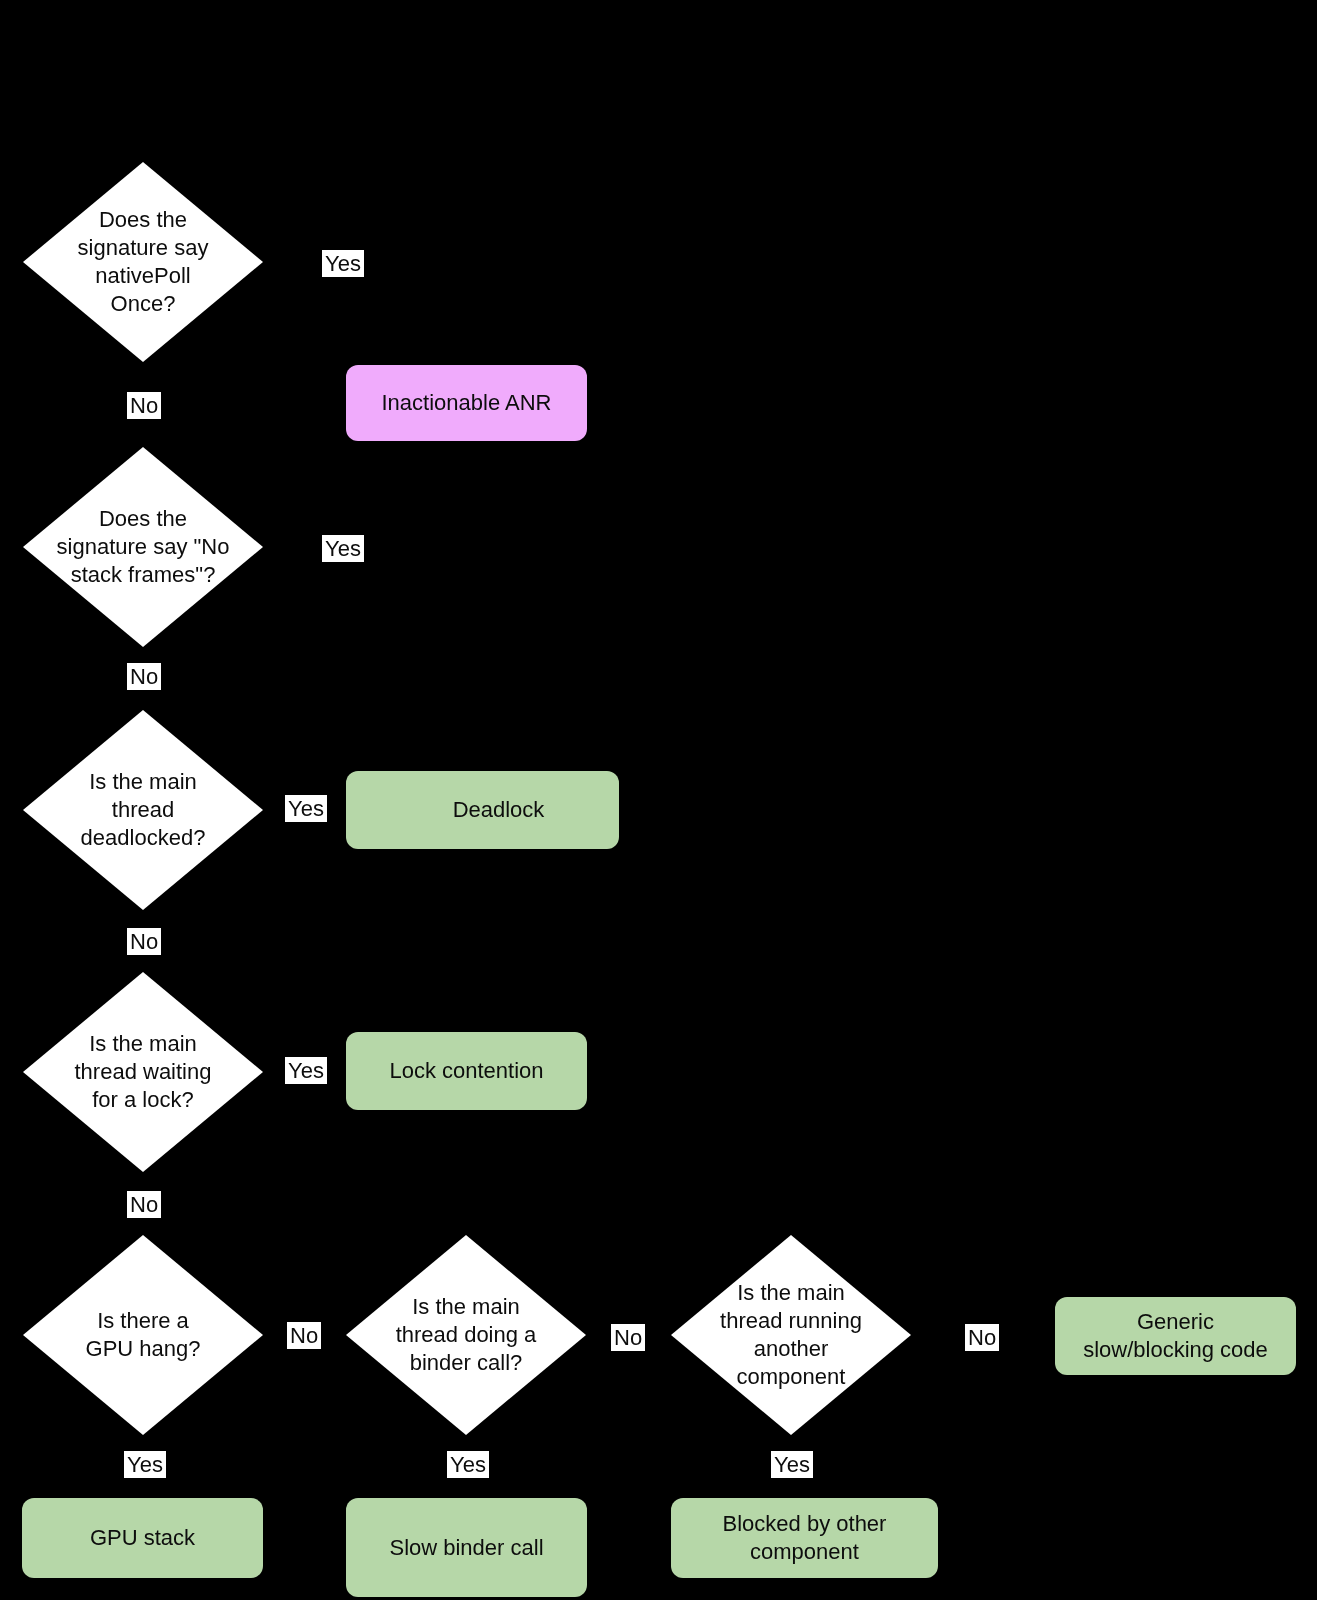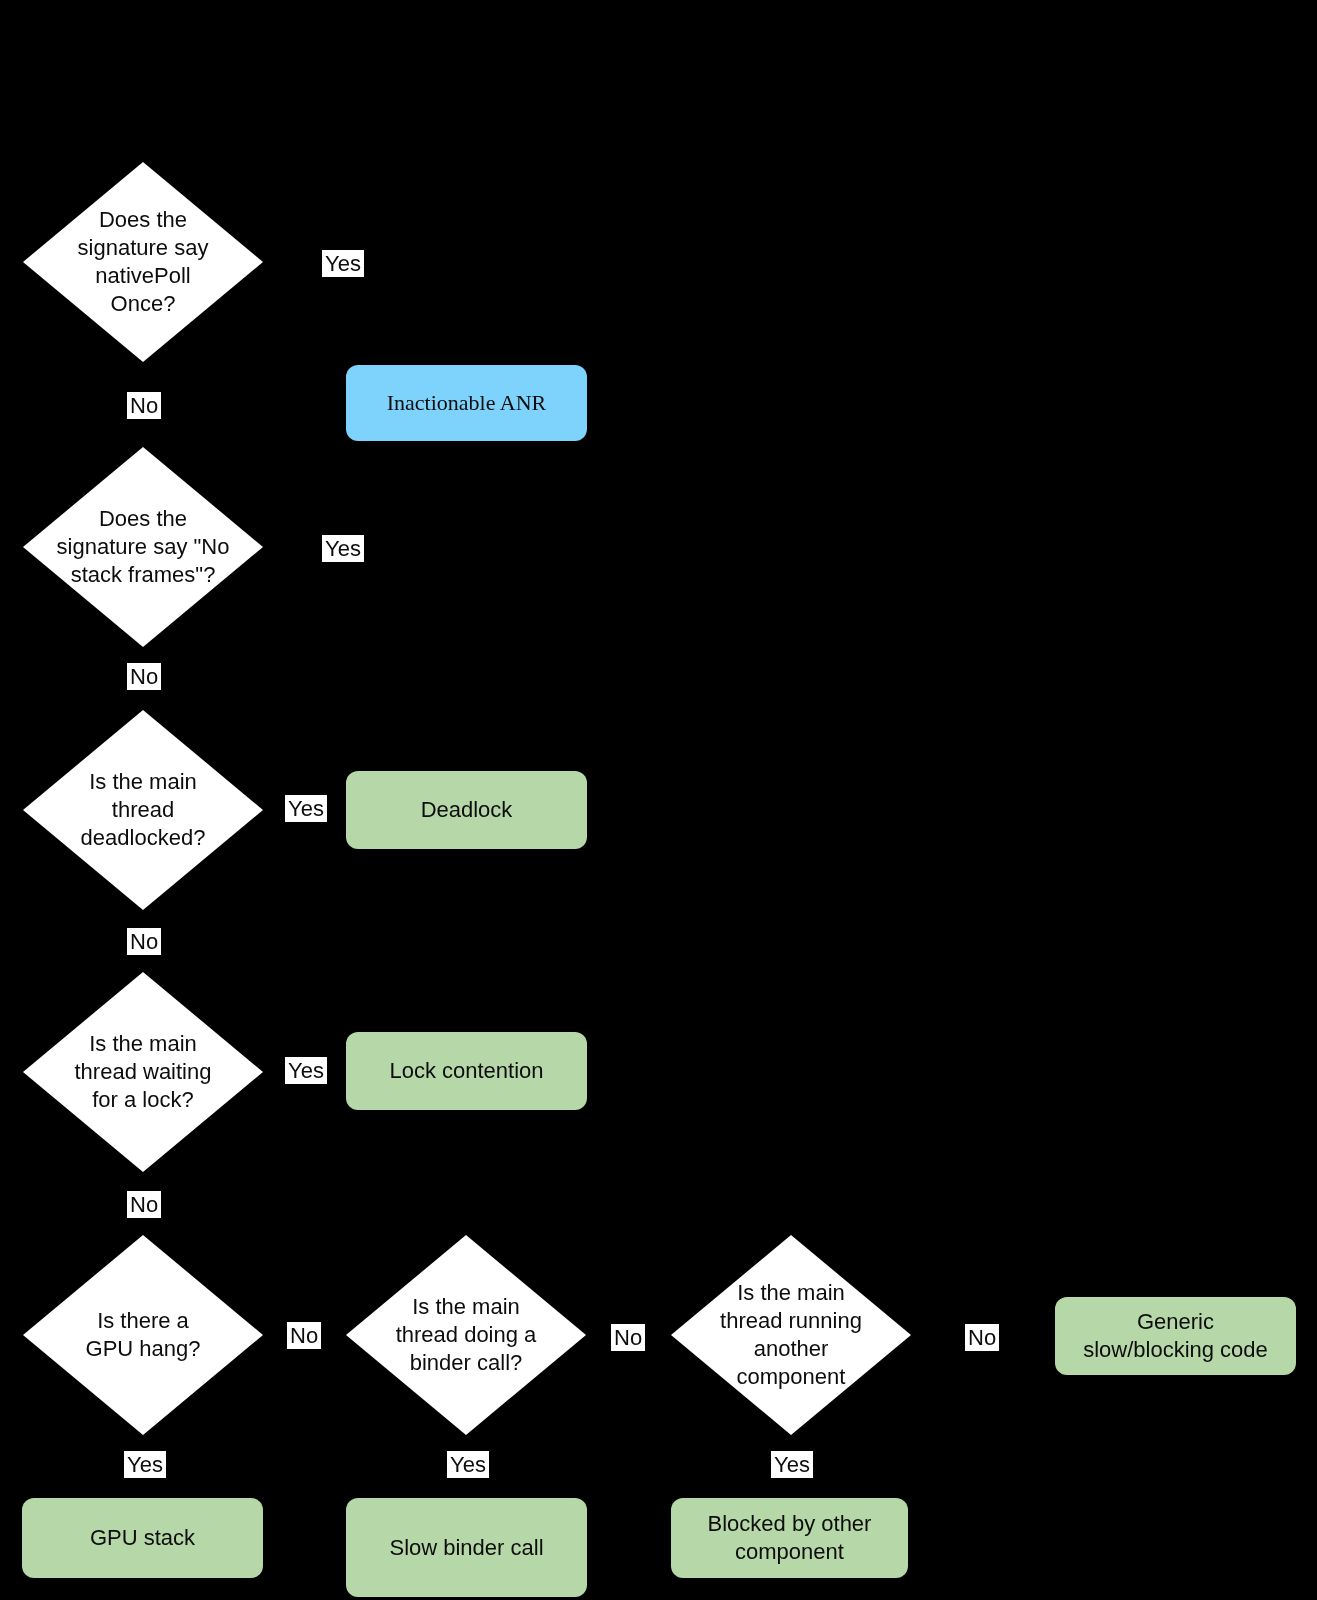--- a/index.html
+++ b/index.html
@@ -38,28 +38,28 @@
   #d-binder{left:346px;top:1235px;}
   #d-other-comp{left:671px;top:1235px;}
   
   .outcome{
     position:absolute;width:241px;height:78px;border-radius:12px;
     display:flex;align-items:center;justify-content:center;
     text-align:center;white-space:pre-line;
     font-size:22px;line-height:28px;
   }
   .outcome.green{background:#b6d7a8;}
-  .outcome.red{background:#7dd3fc;font-family:Liberation Serif, serif;}
+  .outcome.red{background:#f0abfc;}
   #o-inactionable{left:346px;top:365px;height:76px;}
-  #o-deadlock{left:346px;top:771px;}
+  #o-deadlock{left:346px;top:771px;padding-left:32px;}
   #o-lock{left:346px;top:1032px;}
   #o-generic{left:1055px;top:1297px;}
   #o-gpu{left:22px;top:1498px;height:80px;}
   #o-slow-binder{left:346px;top:1498px;height:99px;}
-  #o-blocked{left:671px;top:1498px;height:80px;width:237px;}
+  #o-blocked{left:671px;top:1498px;height:80px;width:267px;}
   
   .edge-label{
     position:absolute;background:#ffffff;color:#0d0d0d;
     font-size:22px;line-height:27px;padding:0 3px;
     white-space:nowrap;
   }
   #lbl-yes-native{left:322px;top:250px;}
   #lbl-no-native{left:127px;top:392px;}
   #lbl-yes-nostack{left:322px;top:535px;}
   #lbl-no-nostack{left:127px;top:663px;}

